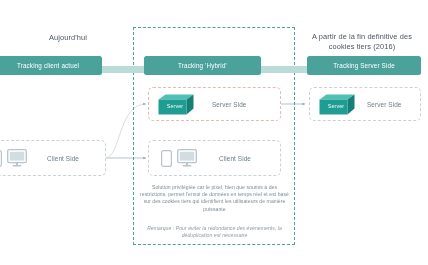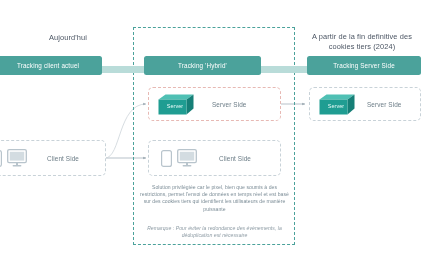--- a/index.html
+++ b/index.html
@@ -132,21 +132,21 @@
   </svg>
 
   <div class="region" style="left:133px;top:27px;width:162px;height:218px;"></div>
 
   <div class="col-title" style="left:8px;top:33px;width:120px;">
     <span>Aujourd'hui</span>
   </div>
 
 
   <div class="col-title" style="left:301px;top:32px;width:122px;">
-    <span>A partir de la fin definitive des cookies tiers (2024)</span>
+    <span>A partir de la fin definitive des cookies tiers (2016)</span>
   </div>
 
   <div class="connector" style="left:94px;top:65.5px;width:58px;"></div>
   <div class="connector" style="left:253px;top:65.5px;width:62px;"></div>
 
   <div class="bar" style="left:-6px;top:56px;width:108px;height:19px;">
     <span>Tracking client actuel</span>
   </div>
 
   <div class="bar" style="left:144px;top:56px;width:117px;height:19px;">

